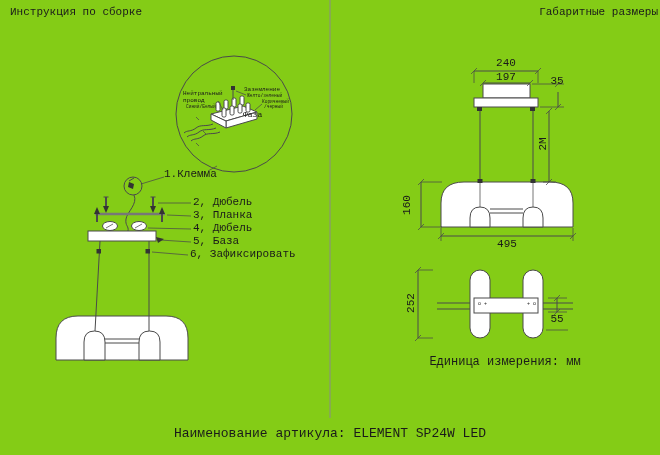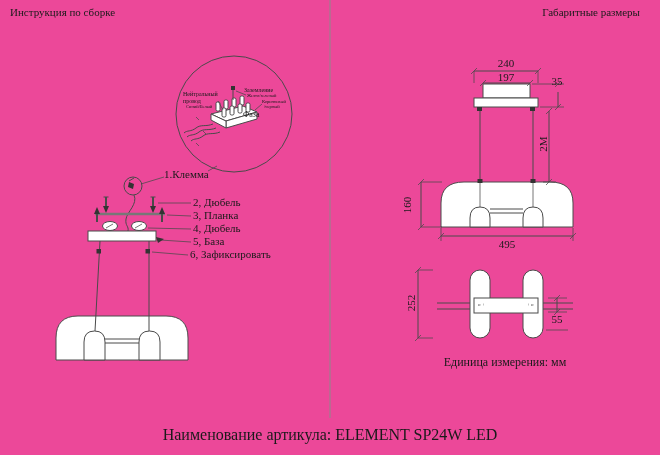--- a/index.html
+++ b/index.html
@@ -1,21 +1,21 @@
 <!DOCTYPE html>
 <html><head>
 <meta charset="utf-8">
 <style>
   html,body{margin:0;padding:0;background:#ffffff;}
   .canvas{
-    position:relative;width:660px;height:455px;background:#ec4899;overflow:hidden;
-    font-family:Liberation Serif, serif;color:#1a1a1a;
+    position:relative;width:660px;height:455px;background:#84cc16;overflow:hidden;
+    font-family:Liberation Mono, monospace;color:#1a1a1a;
   }
   .t{position:absolute;line-height:1;white-space:nowrap;color:#1a1a1a;}
-  .f12{font-size:16px;}
+  .f12{font-size:13px;}
   .f11{font-size:11px;}
   .f10{font-size:12px;}
   .f8{font-size:8px;}
   .f6{font-size:6px;}
   .f4{font-size:4.5px;}
   .f5{font-size:5px;}
   .ctr{text-align:center;}
   .rot{transform:rotate(-90deg);transform-origin:center center;text-align:center;}
   svg{position:absolute;left:0;top:0;}
   svg *{stroke:#4a4a4a;stroke-width:1;fill:none;}
@@ -191,21 +191,21 @@
       <line x1="557" y1="298" x2="557" y2="312"></line>
       <line class="thin" x1="548" y1="298" x2="567" y2="298"></line>
       <line class="thin" x1="548" y1="312" x2="567" y2="312"></line>
       <line class="thin" x1="554" y1="301" x2="560" y2="295"></line>
       <line class="thin" x1="554" y1="315" x2="560" y2="309"></line>
       <line class="thin" x1="546" y1="330" x2="568" y2="330"></line>
     </g>
   </svg>
 
   <div class="t f11" style="left:10px;top:7px;">Инструкция по сборке</div>
-  <div class="t f11" style="right:20px;top:7px;">Габаритные размеры</div>
+  <div class="t f11" style="right:2px;top:7px;">Габаритные размеры</div>
 
   <div class="t f6" style="left:183px;top:91px;">Нейтральный</div>
   <div class="t f6" style="left:183px;top:98px;">провод</div>
   <div class="t f4" style="left:186px;top:105px;">Синий/Белый</div>
   <div class="t f6" style="left:244px;top:87px;">Заземление</div>
   <div class="t f4" style="left:247px;top:94px;">Желто/зеленый</div>
   <div class="t f4" style="left:262px;top:100px;">Коричневый</div>
   <div class="t f4" style="left:264px;top:105px;">/черный</div>
   <div class="t f8" style="left:243px;top:111px;">Фаза</div>
 

